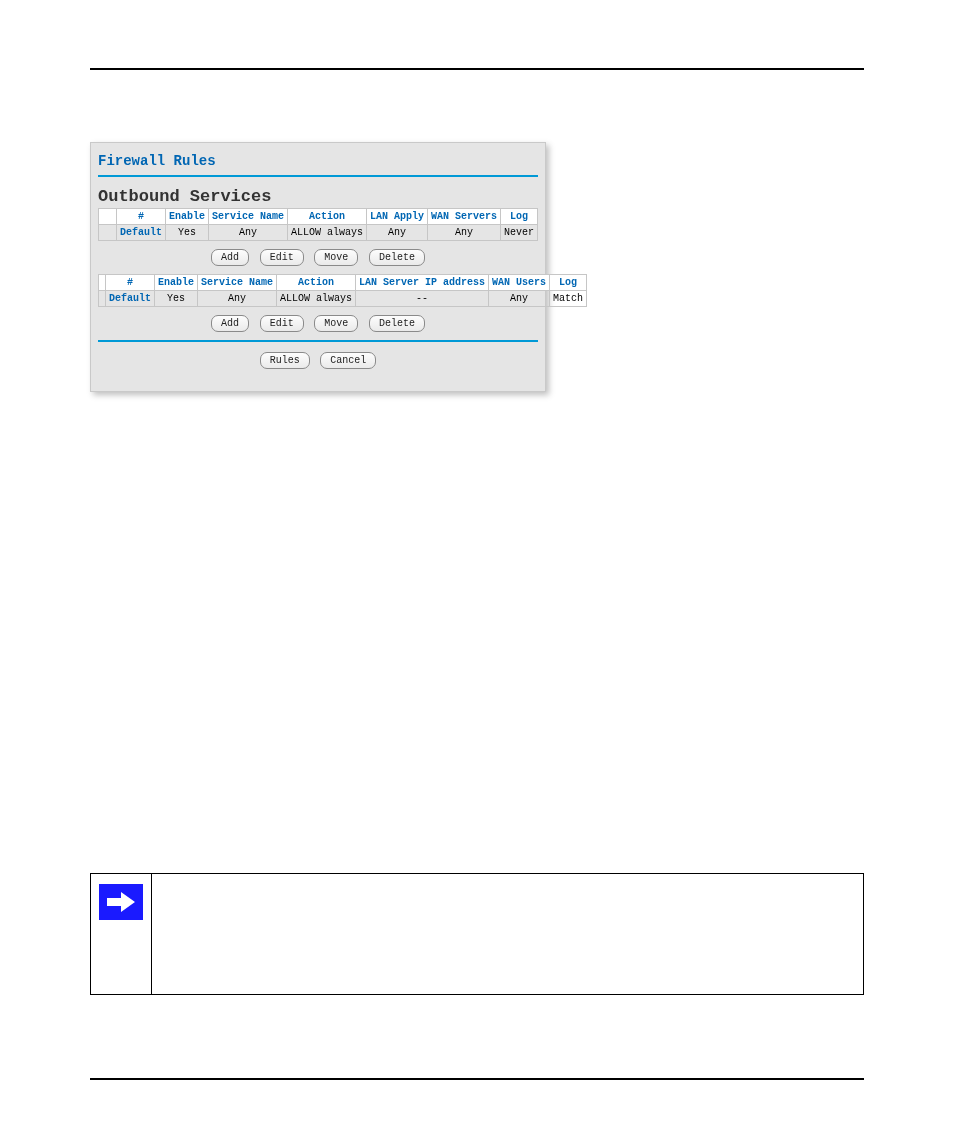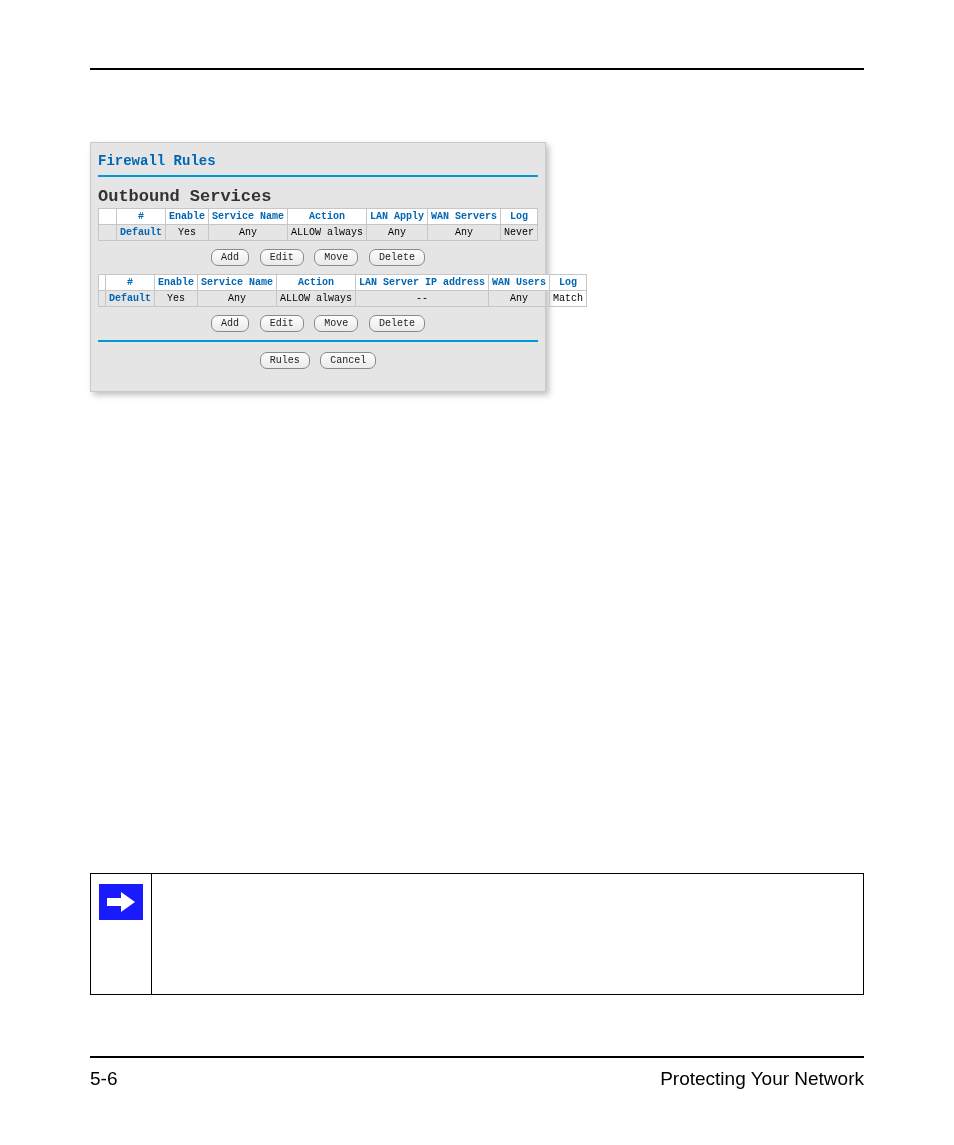--- a/index.html
+++ b/index.html
@@ -226,18 +226,14 @@
           <rect x="0" y="0" width="40" height="32" fill="#1a1aff"></rect>
           <polygon points="6,12 20,12 20,6 34,16 20,26 20,20 6,20" fill="#ffffff"></polygon>
         </svg>
       </div>
     </div>
     <div class="note-body"></div>
   </div>
 
   <div class="footer">
     <div class="footer-rule"></div>
-    <div class="footer-row">
-      <span>5-6</span>
-      <span>Protecting Your Network</span>
-    </div>
   </div>
 </div>
 
 </body></html>

